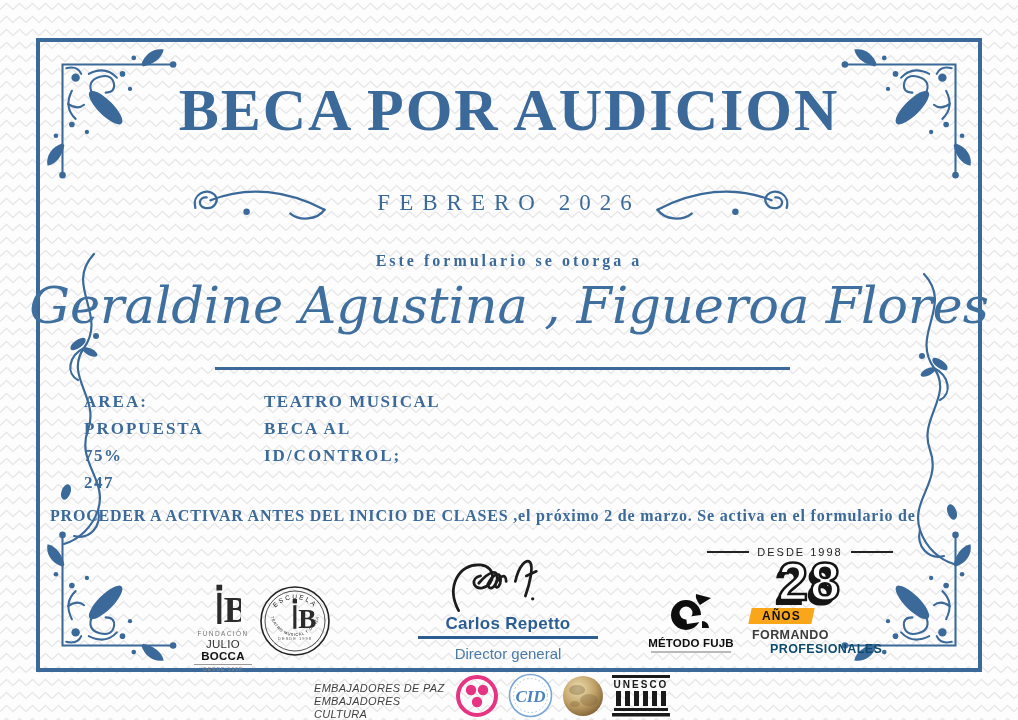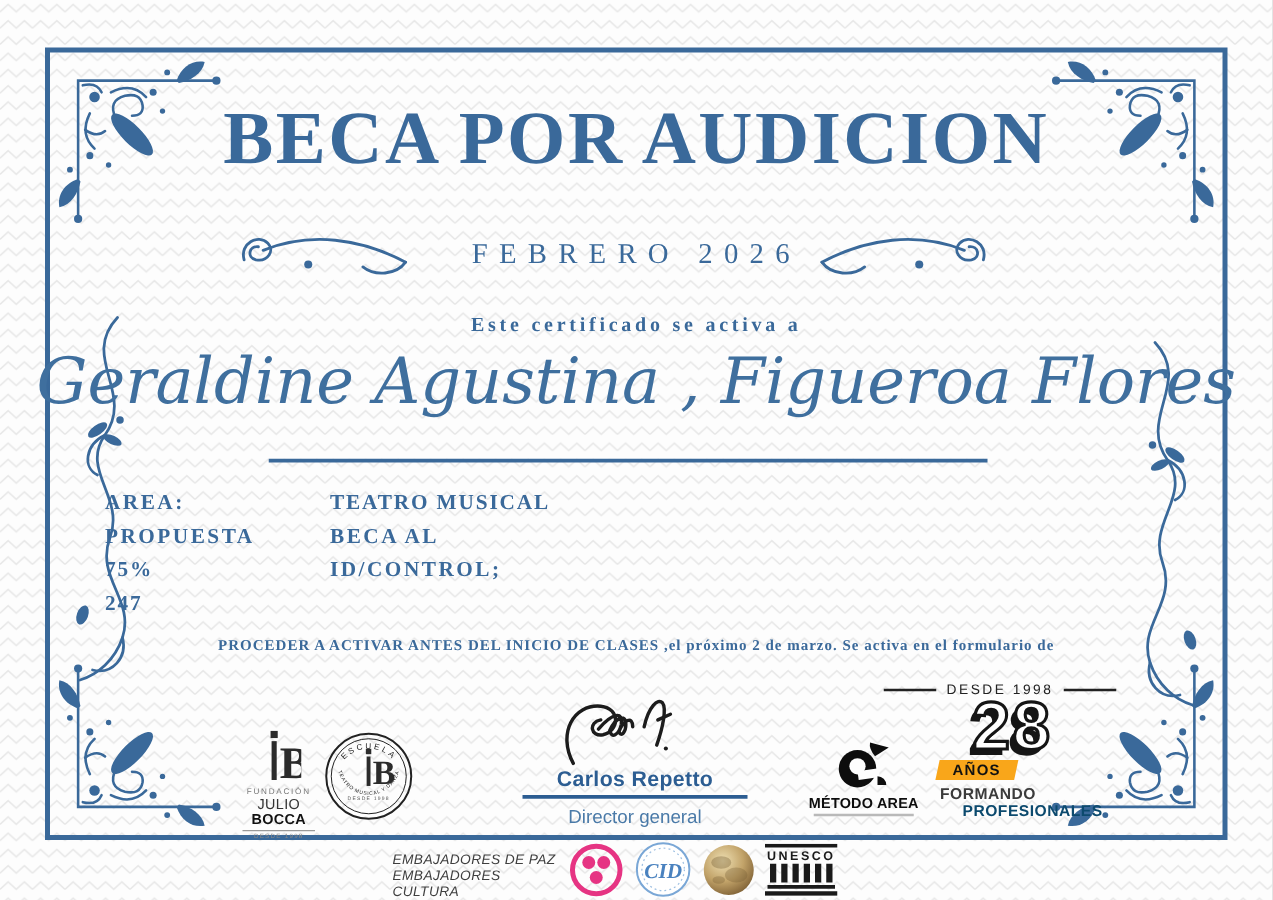--- a/index.html
+++ b/index.html
@@ -30,22 +30,22 @@
     font-size:23px;font-weight:400;letter-spacing:9px;}
   .intro{left:0;top:252px;width:1018px;text-align:center;
     font-size:16px;font-weight:700;letter-spacing:3px;}
   .recipient{left:0;top:276px;width:1018px;text-align:center;
     font-family:"DejaVu Serif",serif;font-style:italic;
     font-size:51px;color:#3f6f9e;white-space:pre;}
   .name-rule{left:215px;top:367px;width:575px;height:3px;background:var(--blue);}
   .fields{left:84px;top:392px;display:grid;grid-template-columns:180px auto;
     row-gap:7px;font-size:17px;font-weight:700;letter-spacing:2px;}
   .fields .val{white-space:pre;letter-spacing:1.5px;}
-  .notice{left:50px;top:503px;width:918px;text-align:center;
-    font-size:12px;font-weight:700;letter-spacing:0.8px;line-height:26px;}
+  .notice{left:50px;top:503px;width:918px;text-align:left;
+    font-size:16px;font-weight:700;letter-spacing:0.8px;line-height:26px;}
   .desde-row{left:700px;top:546px;width:200px;display:flex;align-items:center;
     justify-content:center;gap:8px;font-family:"Liberation Sans",sans-serif;
     font-size:11px;letter-spacing:2px;color:#222;}
   .desde-row .rule{width:42px;height:2px;background:#222;}
   .years{left:750px;top:556px;width:130px;height:92px;font-family:"Liberation Sans",sans-serif;}
   .years .num{position:absolute;left:28px;top:-6px;font-size:54px;font-weight:700;
     color:#fff;-webkit-text-stroke:2.5px #151515;text-shadow:-4px 5px 0 #151515;letter-spacing:2px;}
   .years .chip{position:absolute;left:0;top:52px;background:var(--yellow);
     transform:skewX(-12deg);padding:1px 12px;}
   .years .chip span{display:block;transform:skewX(12deg);font-size:12px;font-weight:700;
@@ -161,21 +161,21 @@
   <div class="abs title">BECA POR AUDICION</div>
 
   <svg class="abs swash sw-l" viewBox="0 0 160 46">
       <use href="#swashOrn"></use>
     </svg>
   <div class="abs date">FEBRERO 2026</div>
   <svg class="abs swash sw-r" viewBox="0 0 160 46">
       <use href="#swashOrn"></use>
     </svg>
 
-  <div class="abs intro">Este certificado se activa a</div>
+  <div class="abs intro">Este formulario se otorga a</div>
   <div class="abs recipient">Geraldine Agustina , Figueroa Flores</div>
   <div class="abs name-rule"></div>
 
   <div class="abs fields">
     <div>AREA:</div>
     <div class="val">TEATRO MUSICAL</div>
     <div>PROPUESTA</div>
     <div>BECA AL</div>
     <div class="val">75%</div>
     <div>ID/CONTROL;</div>
@@ -249,21 +249,21 @@
   </svg>
 
   <div class="abs metodo">
     <svg class="mask" width="46" height="46" viewBox="0 0 46 46">
       <circle cx="18" cy="25" r="15" fill="#0d0d0d"></circle>
       <circle cx="18" cy="23" r="6.5" fill="#fdfdfd"></circle>
       <rect x="18" y="27" width="17" height="7" fill="#fdfdfd" transform="rotate(-8 18 27)"></rect>
       <path d="M28,4 L43,8 L32,15 Q27,9 28,4 Z" fill="#0d0d0d"></path>
       <path d="M34,31 a7,7 0 0 1 7,7 l-7,0 z" fill="#0d0d0d"></path>
     </svg>
-    <div class="lbl">MÉTODO AREA</div>
+    <div class="lbl">MÉTODO FUJB</div>
     <div class="hair"></div>
   </div>
 
   <div class="abs footer-text">
     <div>EMBAJADORES DE PAZ</div>
     <div>EMBAJADORES CULTURA</div>
   </div>
   <div class="abs footer-logos">
     <svg width="46" height="46" viewBox="0 0 46 46">
       <circle cx="23" cy="23" r="19" fill="none" stroke="#e63483" stroke-width="4"></circle>

